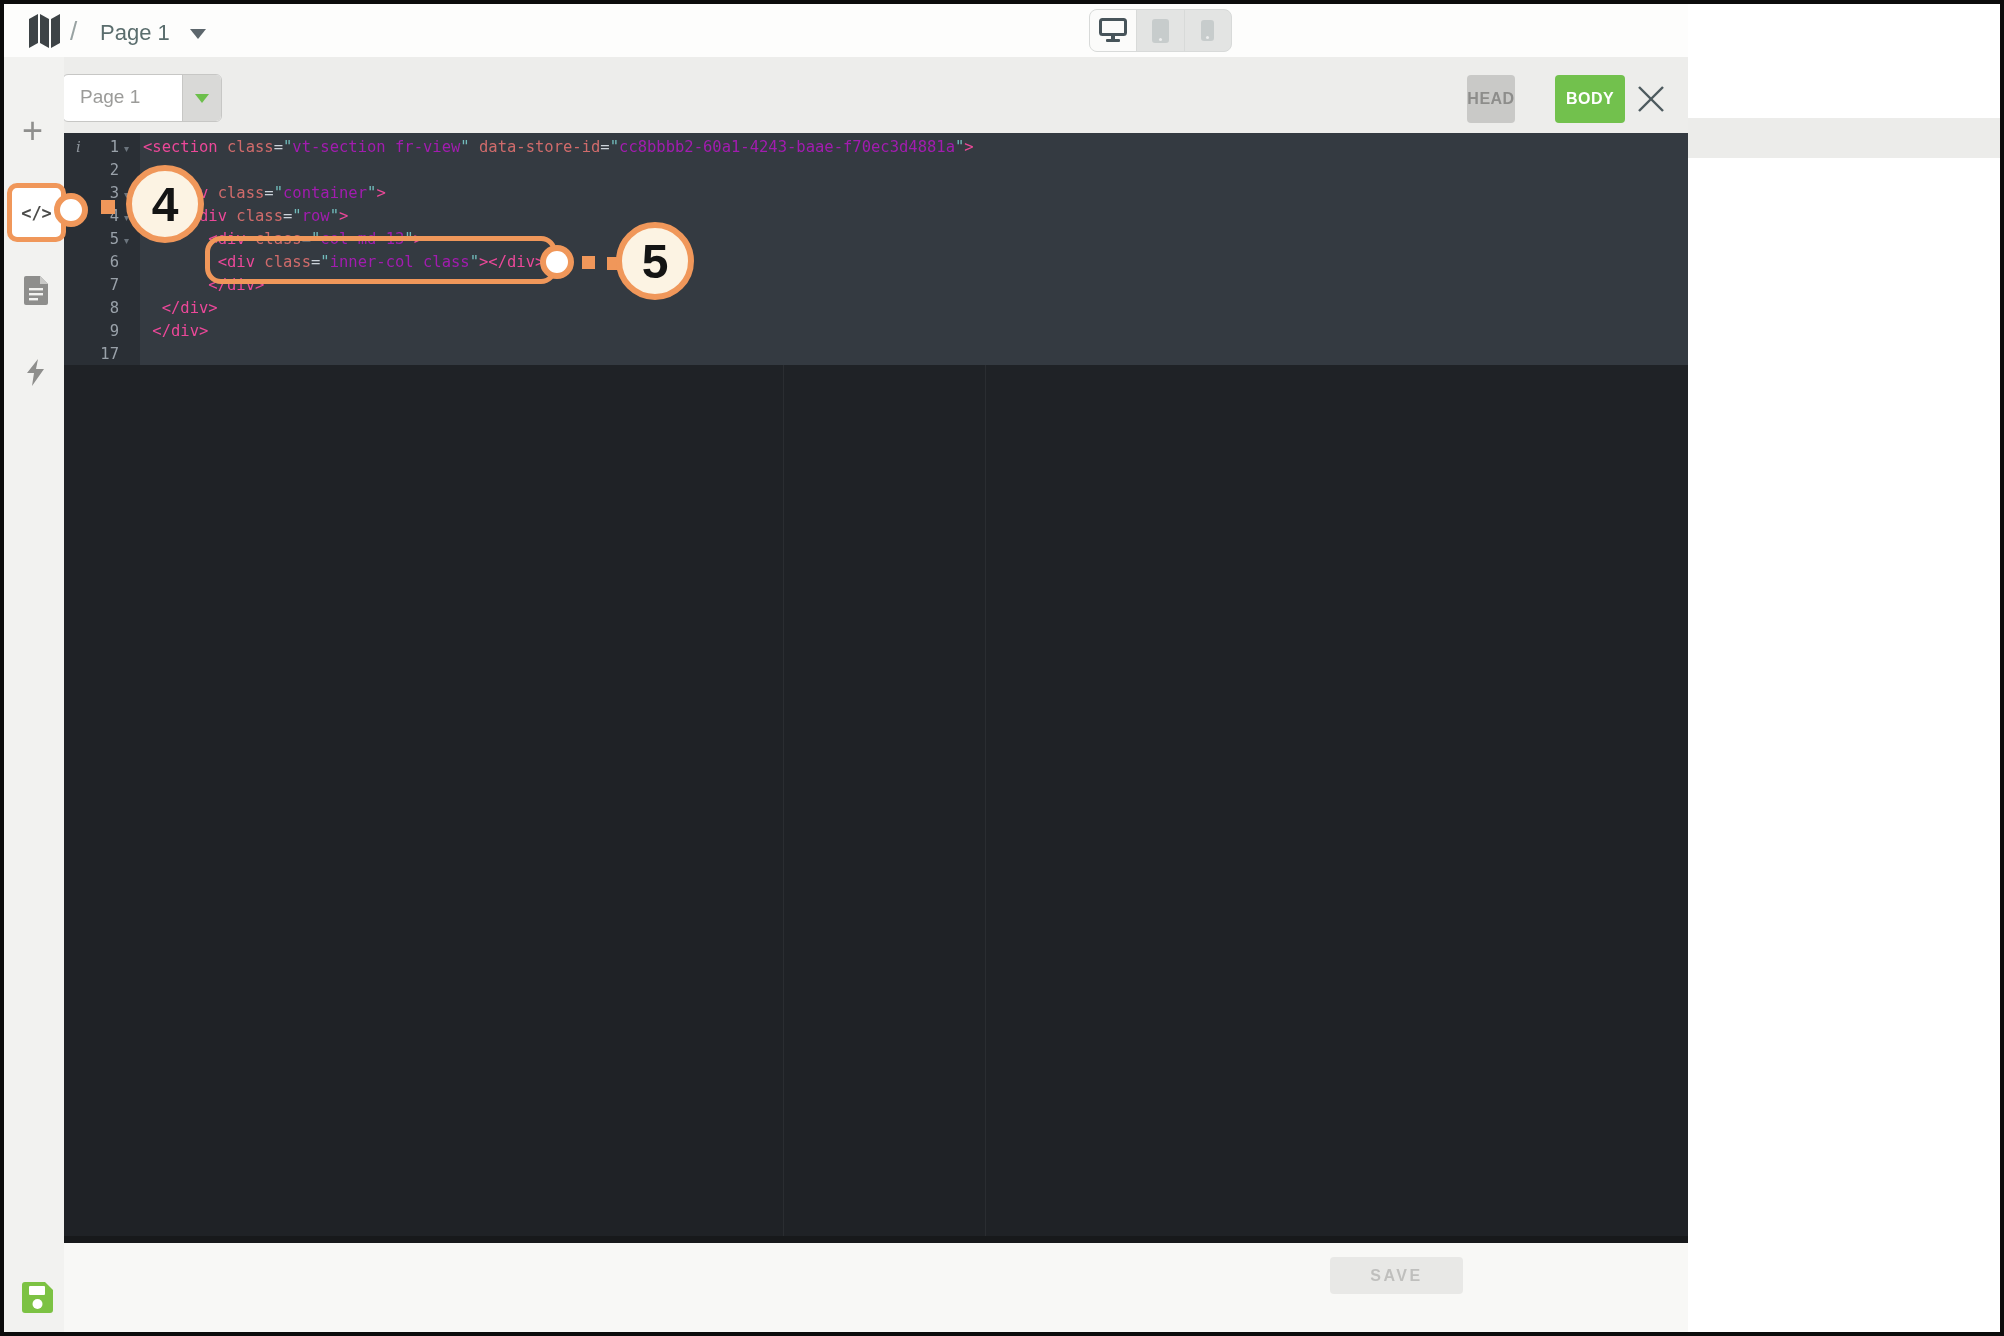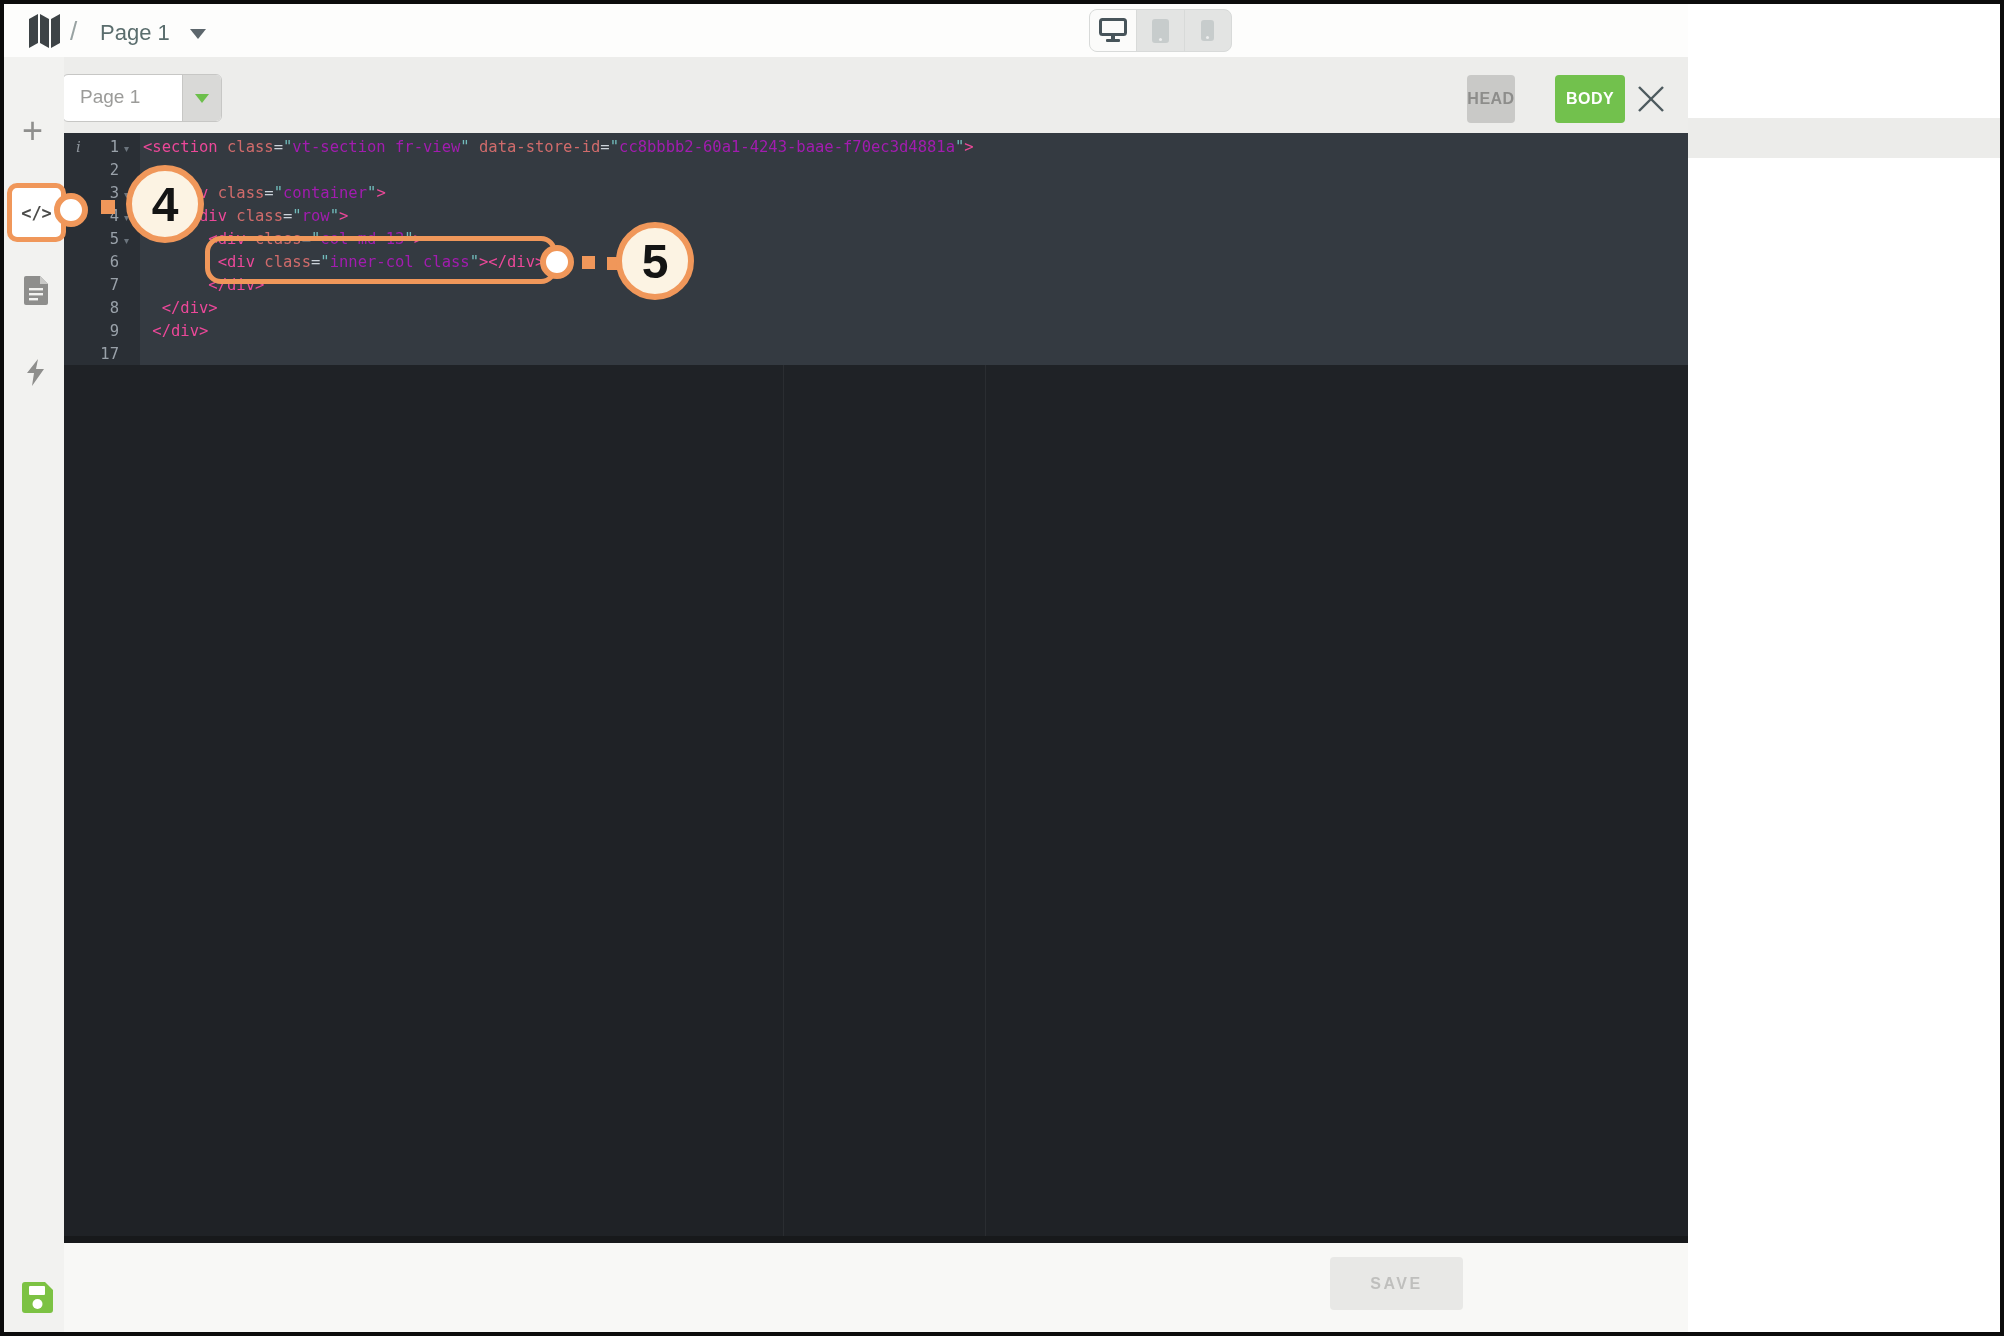--- a/index.html
+++ b/index.html
@@ -56,21 +56,21 @@
          font-size:15.5px;color:#99a1a9;}
   .g-caret{position:absolute;left:60px;top:1px;font-size:10px;color:#6b747d;}
   .g-info{position:absolute;left:12px;top:0;font-family:"DejaVu Serif",serif;font-style:italic;
           font-size:15px;color:#8d949b;}
   .c-row{height:23px;line-height:23px;white-space:pre;font-family:"DejaVu Sans Mono",monospace;font-size:15.5px;}
   .tok-t{color:#ec4899}.tok-a{color:#d06b6b}.tok-o{color:#ccd3da}.tok-q{color:#72bcbc}
   .tok-s{color:#a21caf}.tok-w{color:#abb2bf}
   
   
   #bottombar{left:64px;top:1243px;width:1624px;height:89px;background:#f8f8f6;}
-  .save-btn{top:1257px;height:53px;background:#e8e8e6;border-radius:4px;display:flex;align-items:center;
+  .save-btn{top:1257px;height:37px;background:#e8e8e6;border-radius:4px;display:flex;align-items:center;
             justify-content:center;font-size:16px;font-weight:bold;letter-spacing:2.5px;color:#bfbfbd;}
   #save-btn{left:1330px;width:133px;}
   #save-close-btn{left:1471px;width:206px;}
   
   #right-panel{left:1688px;top:4px;width:312px;height:1328px;background:#ffffff;}
   #right-band{left:1688px;top:118px;width:312px;height:40px;background:#ececea;}
   .anno-circle{position:absolute;width:66px;height:66px;border:6px solid #f0975a;border-radius:50%;
                background:#fcf3e3;display:flex;align-items:center;justify-content:center;
                font-size:48px;font-weight:bold;color:#141414;z-index:41;}
   .anno-knob{position:absolute;width:22px;height:22px;border:6px solid #f0975a;border-radius:50%;

